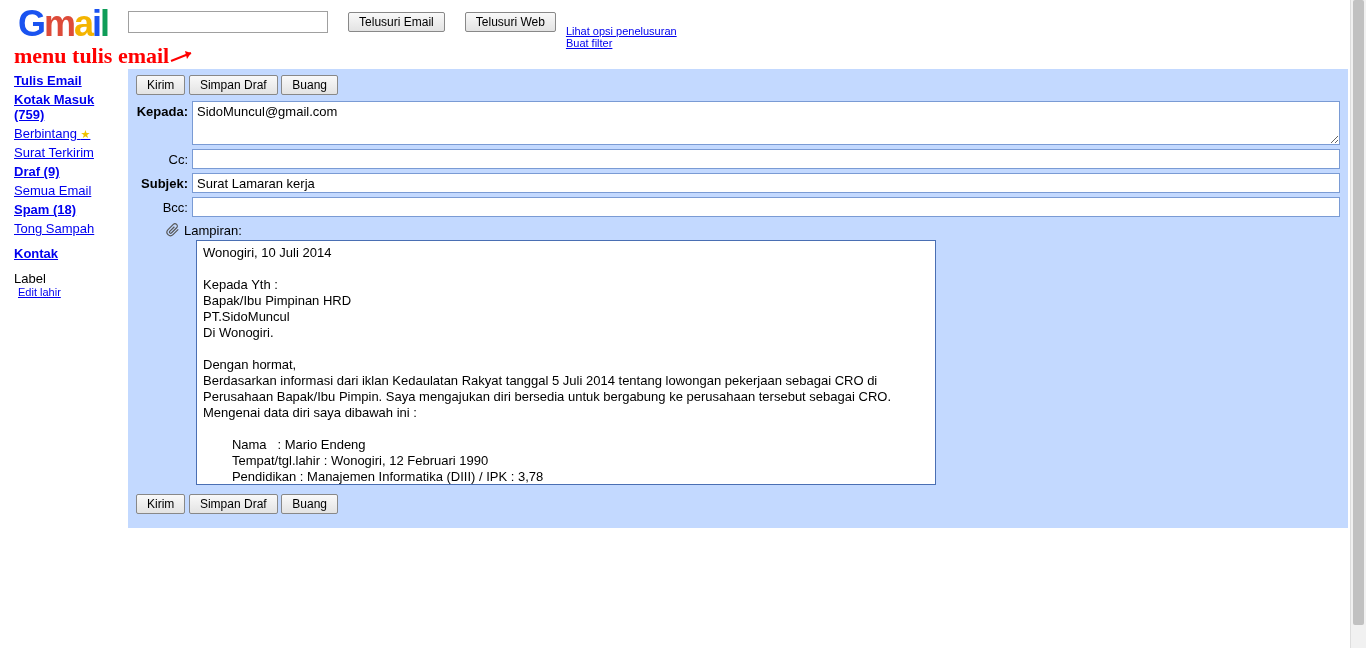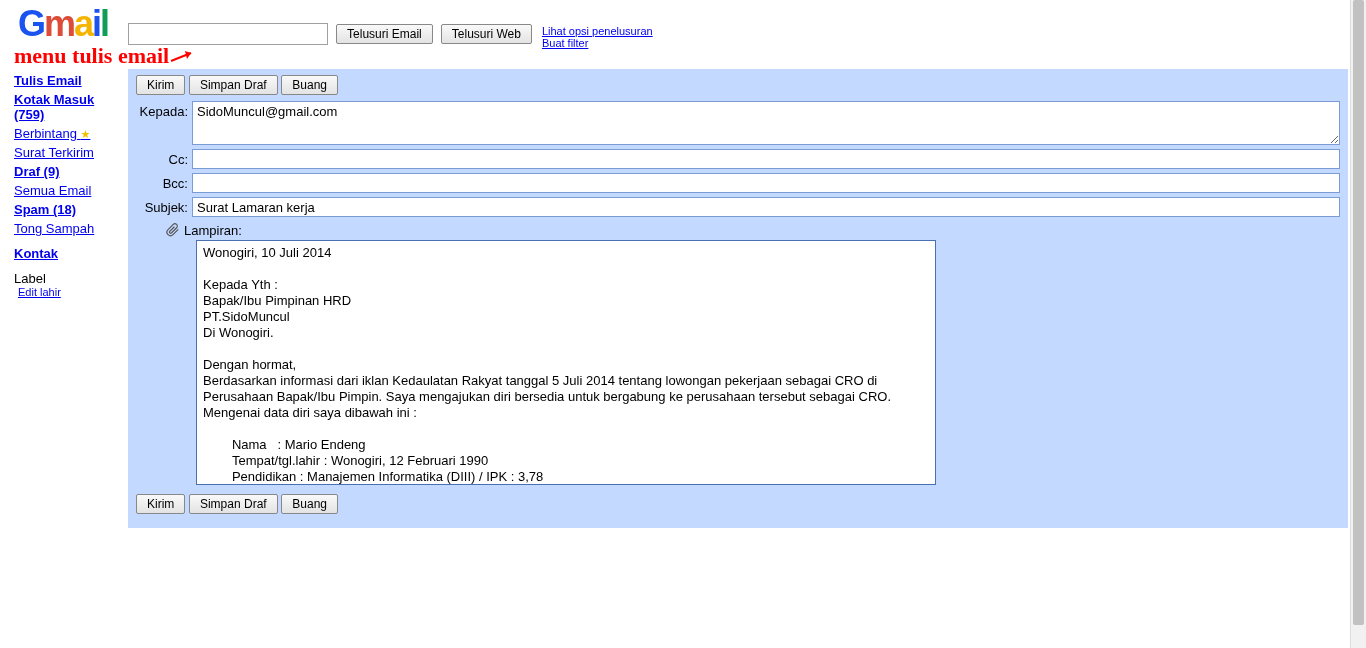--- a/index.html
+++ b/index.html
@@ -2,38 +2,38 @@
 <html><head>
 <meta charset="utf-8">
 <style>
   * { box-sizing: border-box; }
   body { margin:0; font-family: Arial, sans-serif; font-size:13px; color:#000; background:#fff; width:1366px; height:648px; overflow:hidden; }
   a { color:#0000EE; }
   .header { display:flex; align-items:flex-start; padding:3px 8px 0 8px; gap:10px; }
   .logo { font-size:36px; font-weight:bold; letter-spacing:-2px; margin-right:10px; padding-left:10px;}
   .logo .g1{color:#1a53f0;} .logo .m{color:#dd4b39;} .logo .a{color:#f4b400;}
   .logo .i{color:#1a53f0;} .logo .l{color:#0f9d58;}
-  .searchbar { display:flex; align-items:center; gap:8px; margin-top:20px;}
+  .searchbar { display:flex; align-items:center; gap:20px; margin-top:8px;}
   .search-input{ width:200px; height:22px; border:1px solid #a0a0a0; background:#fff;}
   button.std{ background:linear-gradient(#f9f9f9,#e3e3e3); border:1px solid #888; padding:2px 10px; font-size:12px; cursor:pointer; border-radius:2px;}
   .search-links{ font-size:11px; line-height:12px; margin-top:22px;}
   .search-links a{ display:block; text-decoration:underline;}
   .annot{ color:#ff0000; font-weight:bold; font-size:22px; margin-left:14px; margin-top:-6px; font-family: "Times New Roman", serif; display:flex; align-items:center;}
   .annot svg{margin-right:2px;}
   .main{ display:flex; }
   .sidebar{ width:128px; padding:4px 6px 0 14px; background:#fff;}
   .sidebar a{ display:block; text-decoration:underline; margin-bottom:4px; font-size:13px;}
   .sidebar a.bold{ font-weight:bold;}
   .sidebar .star{ color:#f0c200; font-size:11px; text-decoration:none;}
   .sidebar .label-head{ margin-top:10px; font-size:13px;}
   .sidebar .edit-label{ font-size:11px; margin-left:4px;}
   .compose{ flex:1; background:#c3d9ff; padding:4px 8px 8px 8px; margin-right:18px;}
   .btn-row{ margin:2px 0 6px 0;}
   .field-row{ display:flex; align-items:flex-start; margin-bottom:4px;}
-  .field-row label{ width:56px; text-align:right; font-weight:normal; padding-right:4px; padding-top:3px; font-size:13px;}
+  .field-row label{ width:56px; text-align:right; font-weight:bold; padding-right:4px; padding-top:3px; font-size:13px;}
   .field-row label.nb{ font-weight:normal;}
   textarea.to{ flex:1; height:44px; resize:both; border:1px solid #7a9bd4; background:#fff; font-family:Arial; font-size:13px; padding:2px 4px;}
   input.line{ flex:1; height:20px; border:1px solid #7a9bd4; background:#fff; font-size:13px; padding:1px 4px;}
   .attach-row{ display:flex; align-items:center; margin-left:30px;}
   .clip{ margin-right:4px; margin-top:2px;}
   .attach-block{ margin-left:60px; margin-top:4px;}
   .attach-block .filebtn{ background:linear-gradient(#f9f9f9,#e3e3e3); border:1px solid #888; padding:2px 10px; font-size:12px; display:inline-block; cursor:pointer;}
   .attach-block .nofile{ color:#222; margin-left:4px; font-size:13px;}
   .attach-block .more{ margin-top:6px;}
   textarea.body{ width:740px; height:245px; margin-left:60px; border:1px solid #4a6fb3; background:#fff; font-family:Arial; font-size:13px; padding:4px 6px; line-height:16px; overflow-y:scroll; resize:none;}
@@ -91,26 +91,26 @@
 
     <div class="field-row">
       <label>Kepada:</label>
       <textarea class="to" style="">SidoMuncul@gmail.com</textarea>
     </div>
     <div class="field-row">
       <label class="nb">Cc:</label>
       <input class="line" type="text" value="" style="">
     </div>
     <div class="field-row">
+      <label>Subjek:</label>
+      <input class="line" type="text" value="Surat Lamaran kerja" style="">
+    </div>
+    <div class="field-row">
       <label class="nb">Bcc:</label>
       <input class="line" type="text" value="" style="">
-    </div>
-    <div class="field-row">
-      <label>Subjek:</label>
-      <input class="line" type="text" value="Surat Lamaran kerja" style="">
     </div>
 
     <div class="attach-row">
       <span class="clip">
         <svg width="14" height="14" viewBox="0 0 24 24">
             <path d="M21 11l-9 9a6 6 0 01-8.5-8.5l9-9a4 4 0 015.7 5.7l-9 9a2 2 0 01-2.8-2.8l8-8" fill="none" stroke="#555" stroke-width="2"></path>
           </svg>
       </span>
       <span style="font-weight:normal">Lampiran:</span>
     </div>

